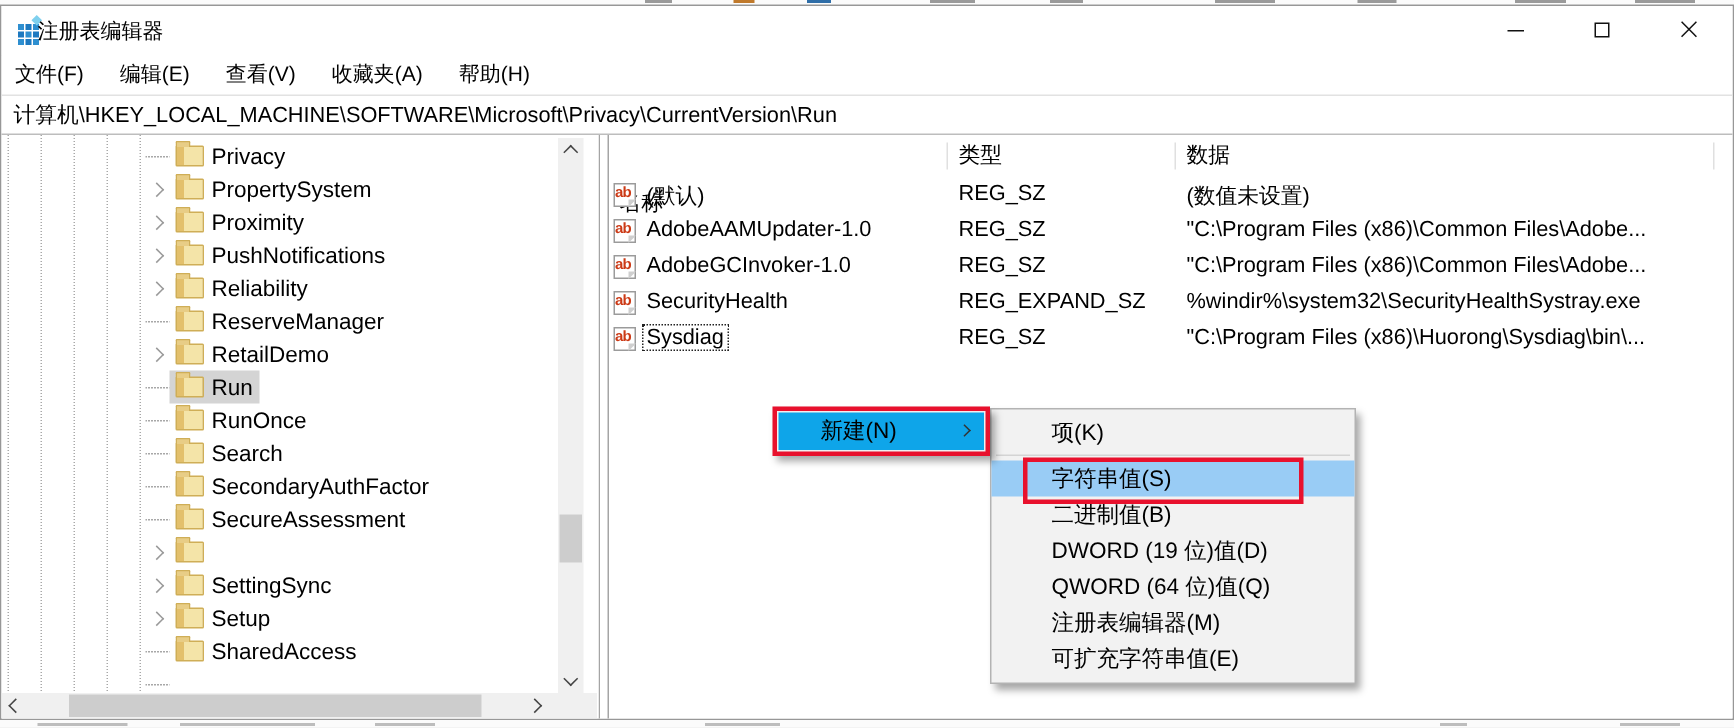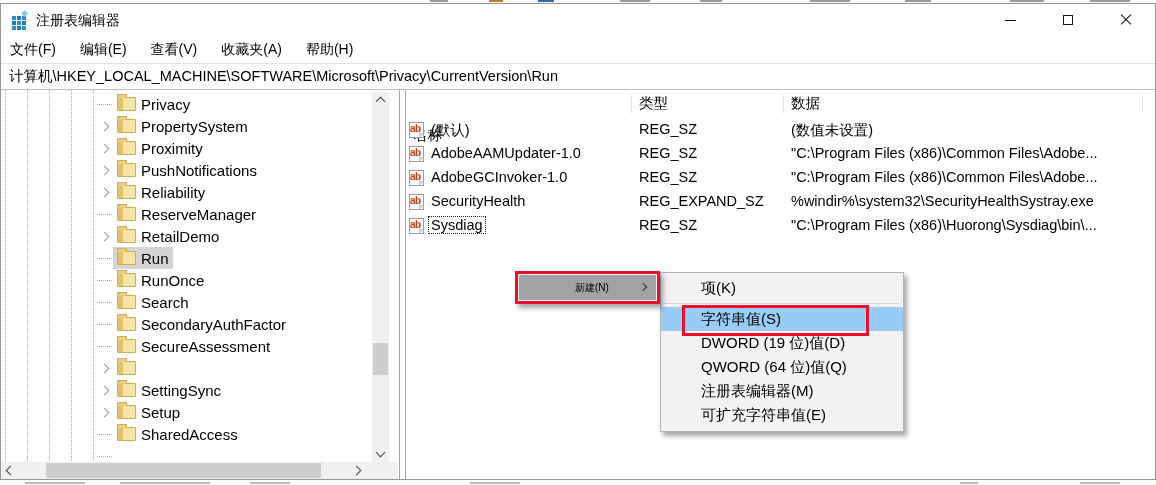--- a/index.html
+++ b/index.html
@@ -21,21 +21,21 @@
   
   .window { position:absolute; left:0; top:3px; width:1156px; height:477px;
             background:#fff; border:1px solid #979797; }
   .titlebar { position:absolute; left:0; top:0; right:0; height:33px; background:#fff; }
   .reg-icon { position:absolute; left:11px; top:9px; width:16px; height:16px; }
   .reg-icon .cells { position:absolute; left:0; top:3px; width:4px; height:4px; background:#2e8fd0;
      box-shadow:5px 0 #1d79c0,10px 0 #2e8fd0,0 5px #1d79c0,5px 5px #2e8fd0,10px 5px #1d79c0,
                 0 10px #2e8fd0,5px 10px #1d79c0,10px 10px #2e8fd0; }
   .reg-icon .spark { position:absolute; right:1px; top:-2px; width:5px; height:5px;
      background:#7fd0ee; transform:rotate(45deg); }
-  .title-text { position:absolute; left:35px; top:8px; font-size:14px; }
+  .title-text { position:absolute; left:24px; top:8px; font-size:14px; }
   .win-btns { position:absolute; right:0; top:0; display:flex; }
   .wbtn { width:58px; height:32px; display:flex; align-items:center; justify-content:center; }
   .g-min { width:11px; height:1px; background:#111; }
   .g-max { width:10px; height:10px; border:1px solid #111; }
   .g-close { position:relative; width:12px; height:12px; }
   .g-close::before,.g-close::after { content:""; position:absolute; left:-1px; top:5px;
      width:14px; height:1px; background:#111; }
   .g-close::before{ transform:rotate(45deg);} .g-close::after{ transform:rotate(-45deg);}
 
   .menubar { position:absolute; left:0; top:33px; right:0; height:26px; display:flex;
@@ -96,22 +96,22 @@
       border-top:5px solid #cfcfcf; border-right:5px solid transparent; }
   .lname { position:absolute; left:23px; top:3px; padding:0 2px; white-space:nowrap; }
   .lname.focused { outline:1px dotted #222; }
   .ltype { position:absolute; left:233px; top:3px; white-space:nowrap; }
   .ldata { position:absolute; left:385px; top:3px; right:2px; white-space:nowrap; overflow:hidden; }
 
   
   .menu1 { position:absolute; left:515px; top:271px; width:145px; height:33px; z-index:50;
       background:#f0f0f0; border:3px solid #e8112d; padding:1px;
       box-shadow:3px 4px 5px rgba(0,0,0,0.35); }
-  .menu1 .item { position:relative; height:25px; background:#a3a3a3; display:flex;
-      align-items:center; padding-left:56px; font-size:10px; }
+  .menu1 .item { position:relative; height:25px; background:#0ea5e9; display:flex;
+      align-items:center; padding-left:28px; font-size:15px; }
   .sub-arrow { position:absolute; right:10px; top:9px; width:6px; height:6px;
       border-top:1px solid #333; border-right:1px solid #333; transform:rotate(45deg); }
 
   .menu2 { position:absolute; left:660px; top:272px; width:244px; z-index:49;
       background:#f2f2f2; border:1px solid #b3b3b3; padding:3px 0 4px 0;
       box-shadow:3px 4px 5px rgba(0,0,0,0.35); }
   .menu2 .item { position:relative; height:24px; display:flex; align-items:center;
       padding-left:40px; font-size:15px; white-space:nowrap; }
   .menu2 .item.hl { background:#99ccf5; }
   .menu2 .sep { border-top:1px solid #d4d4d4; margin:3px 3px; }
@@ -388,20 +388,23 @@
   <div class="menu2">
     <div class="item">
         <span>项(K)</span>
       </div>
     <div class="sep"></div>
     <div class="item hl">
       <span>字符串值(S)</span>
       <span class="red-box"></span>
     </div>
     <div class="item">
+        <span>二进制值(B)</span>
+      </div>
+    <div class="item">
         <span>DWORD (19 位)值(D)</span>
       </div>
     <div class="item">
         <span>QWORD (64 位)值(Q)</span>
       </div>
     <div class="item">
         <span>注册表编辑器(M)</span>
       </div>
     <div class="item">
         <span>可扩充字符串值(E)</span>

